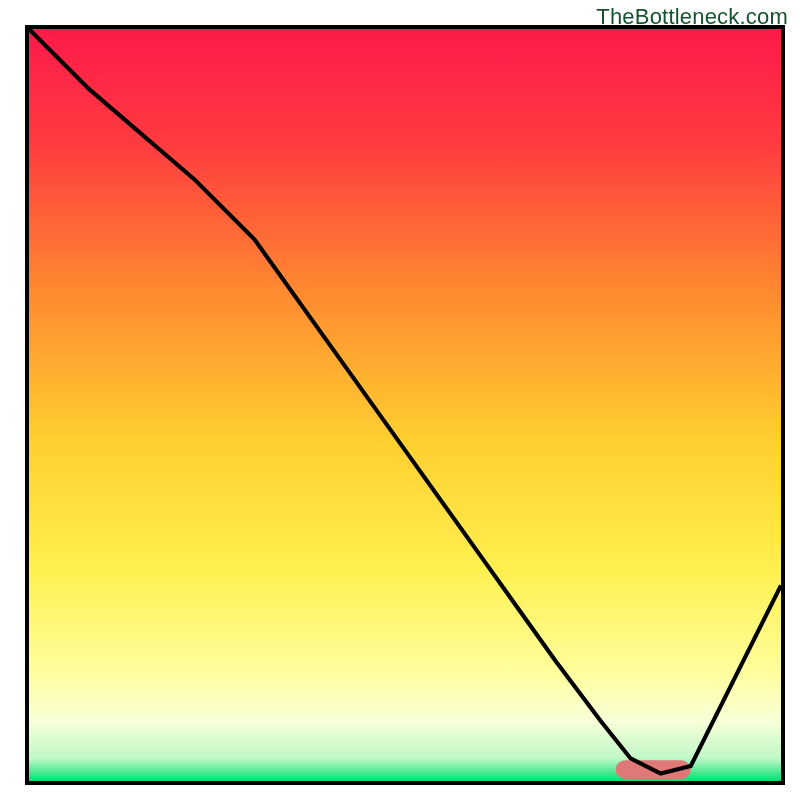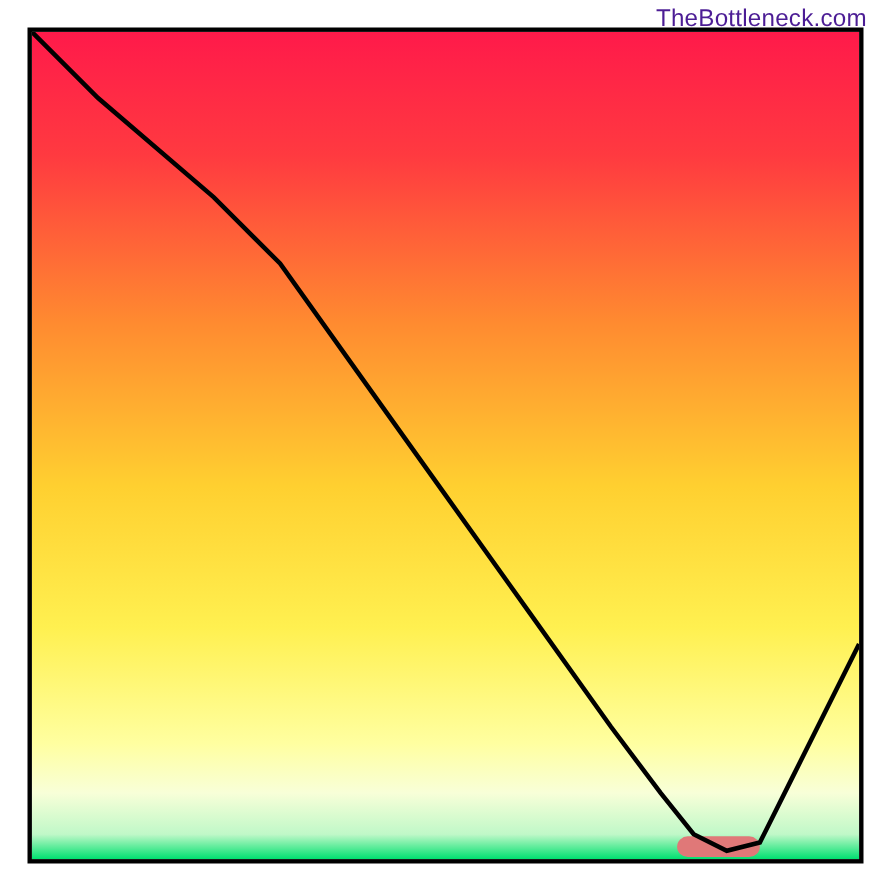--- a/index.html
+++ b/index.html
@@ -10,21 +10,21 @@
     background: #ffffff;
     font-family: Arial, Helvetica, sans-serif;
     position: relative;
   }
   .watermark {
     position: absolute;
     top: 4px;
     right: 12px;
     font-size: 22px;
     font-weight: 500;
-    color: #4c1d95;
+    color: #14532d;
     z-index: 10;
     letter-spacing: 0.2px;
   }
   .frame {
     position: absolute;
     left: 25px;
     top: 25px;
     width: 760px;
     height: 760px;
     border: 4px solid #000000;

